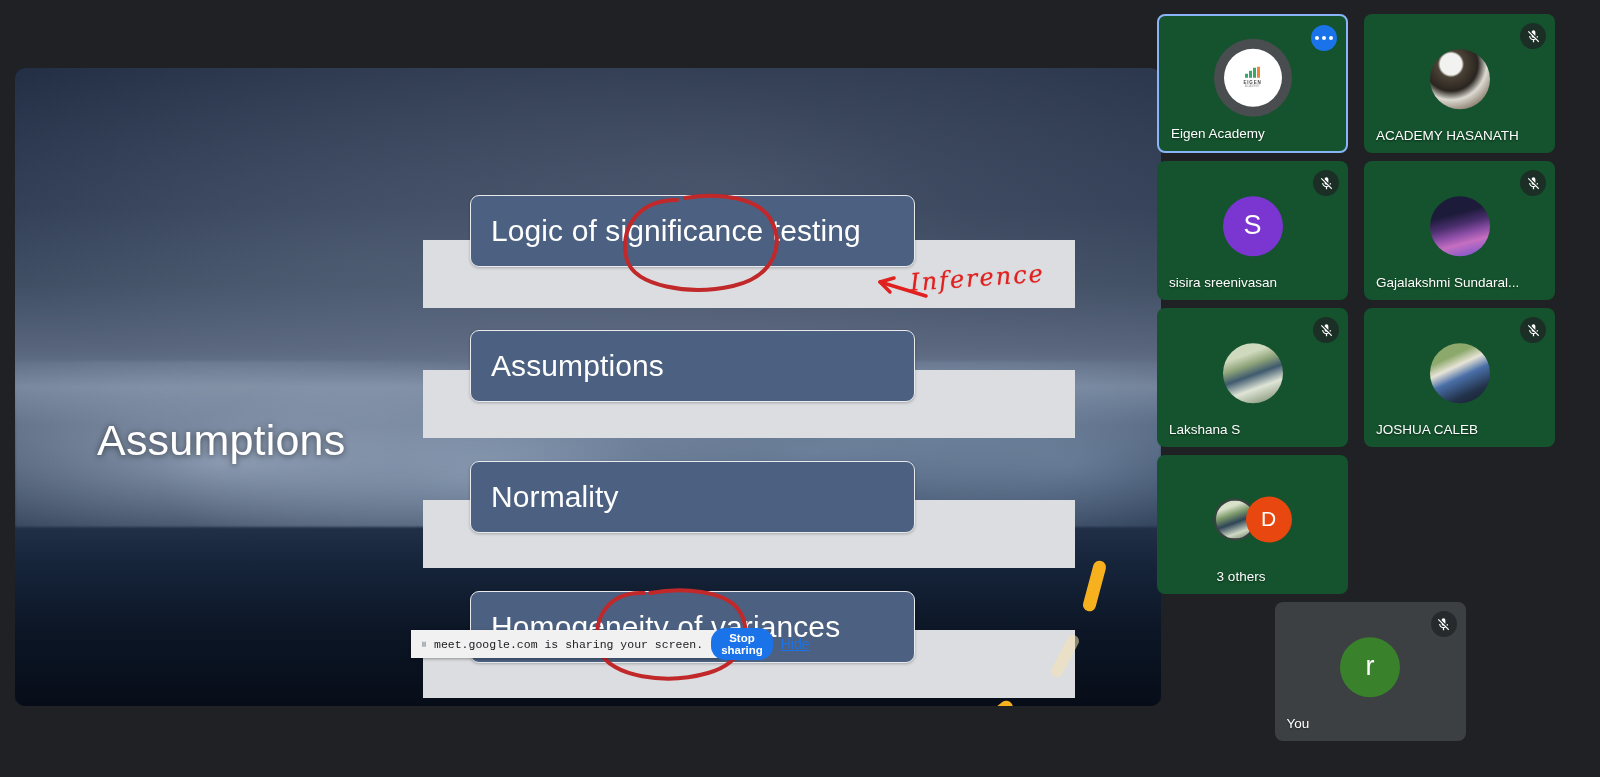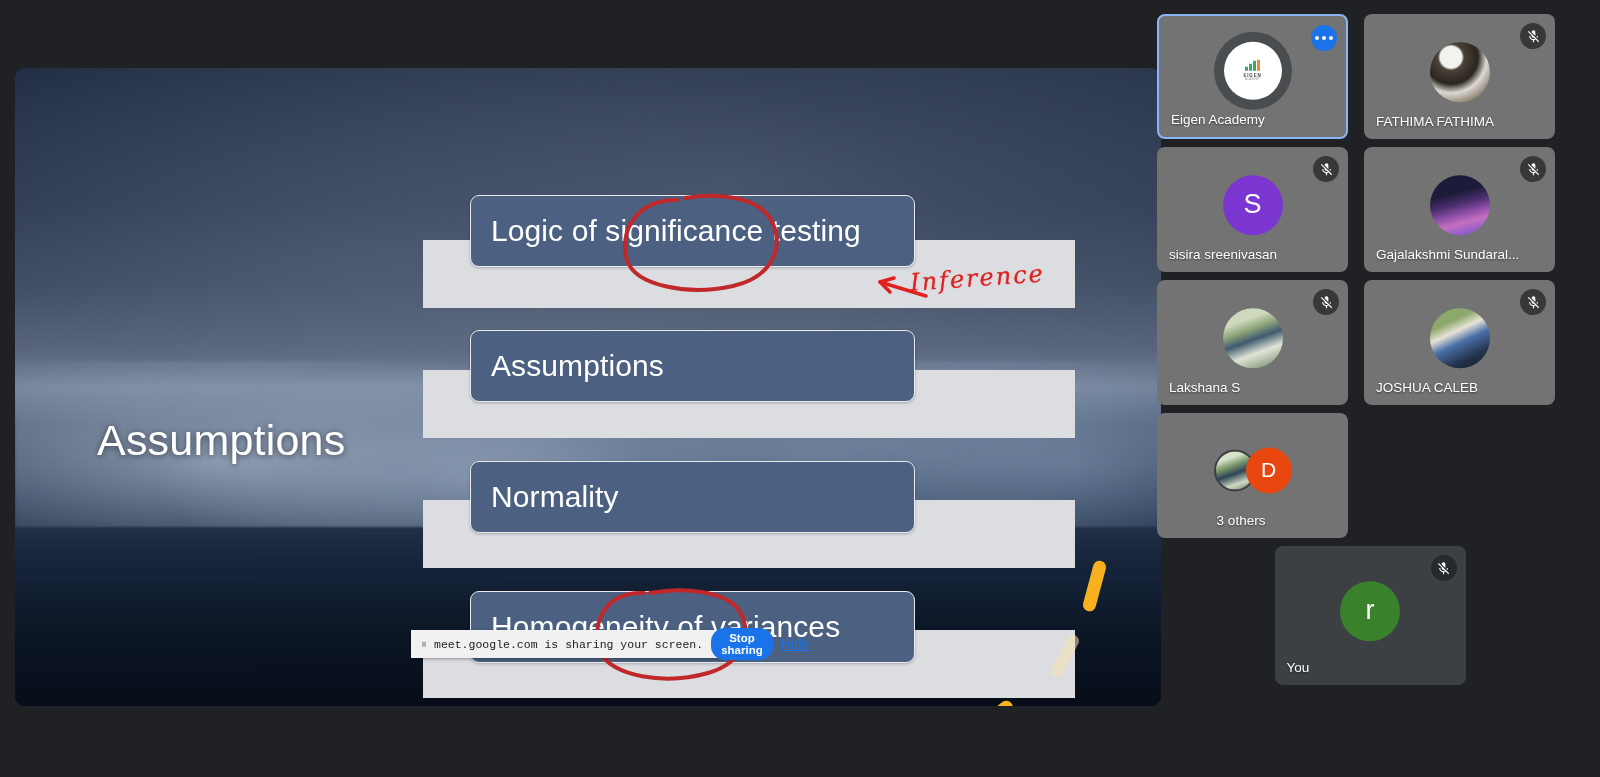--- a/index.html
+++ b/index.html
@@ -107,21 +107,21 @@
   }
   .sb-hide {
     color: #1a73e8; font-size: 14px; text-decoration: underline;
     cursor: pointer; padding-right: 12px;
   }
 
   
   .rail { position: absolute; left: 1157px; top: 14px; width: 430px; }
   .rail-grid { display: grid; grid-template-columns: 191px 191px; gap: 8px 16px; }
   .tile {
-    position: relative; height: 125px; background: #737373;
+    position: relative; height: 139px; background: #14532d;
     border-radius: 8px; overflow: hidden;
   }
   .tile.active { border: 2.5px solid #8ab4f8; }
   .tile-av {
     position: absolute; left: 50%; top: 50%;
     transform: translate(-50%,-58%);
   }
   .av-circle {
     width: 60px; height: 60px; border-radius: 50%;
     display: flex; align-items: center; justify-content: center;
@@ -270,21 +270,21 @@
 
       <div class="tile">
         <div class="mic-badge">
           <svg width="15" height="15" viewBox="0 0 24 24" fill="#fff">
               <path d="M19 11h-1.7c0 .74-.16 1.43-.43 2.05l1.23 1.23c.56-.98.9-2.09.9-3.28zM15 11.16V5c0-1.66-1.34-3-3-3S9 3.34 9 5v.18l6 5.98zM4.27 3L3 4.27l6.01 6.01V11c0 1.66 1.33 3 2.99 3 .22 0 .44-.03.65-.08l1.66 1.66c-.71.33-1.5.52-2.31.52-2.76 0-5.3-2.1-5.3-5.1H5c0 3.41 2.72 6.23 6 6.72V21h2v-3.28c.91-.13 1.77-.45 2.54-.9L19.73 21 21 19.73 4.27 3z"></path>
             </svg>
         </div>
         <div class="tile-av">
           <div class="av-circle ph-fathima"></div>
         </div>
-        <div class="tile-name">FATHIMA FATHIMA</div>
+        <div class="tile-name">ACADEMY HASANATH</div>
       </div>
 
 
       <div class="tile">
         <div class="mic-badge">
           <svg width="15" height="15" viewBox="0 0 24 24" fill="#fff">
               <path d="M19 11h-1.7c0 .74-.16 1.43-.43 2.05l1.23 1.23c.56-.98.9-2.09.9-3.28zM15 11.16V5c0-1.66-1.34-3-3-3S9 3.34 9 5v.18l6 5.98zM4.27 3L3 4.27l6.01 6.01V11c0 1.66 1.33 3 2.99 3 .22 0 .44-.03.65-.08l1.66 1.66c-.71.33-1.5.52-2.31.52-2.76 0-5.3-2.1-5.3-5.1H5c0 3.41 2.72 6.23 6 6.72V21h2v-3.28c.91-.13 1.77-.45 2.54-.9L19.73 21 21 19.73 4.27 3z"></path>
             </svg>
         </div>
         <div class="tile-av">

